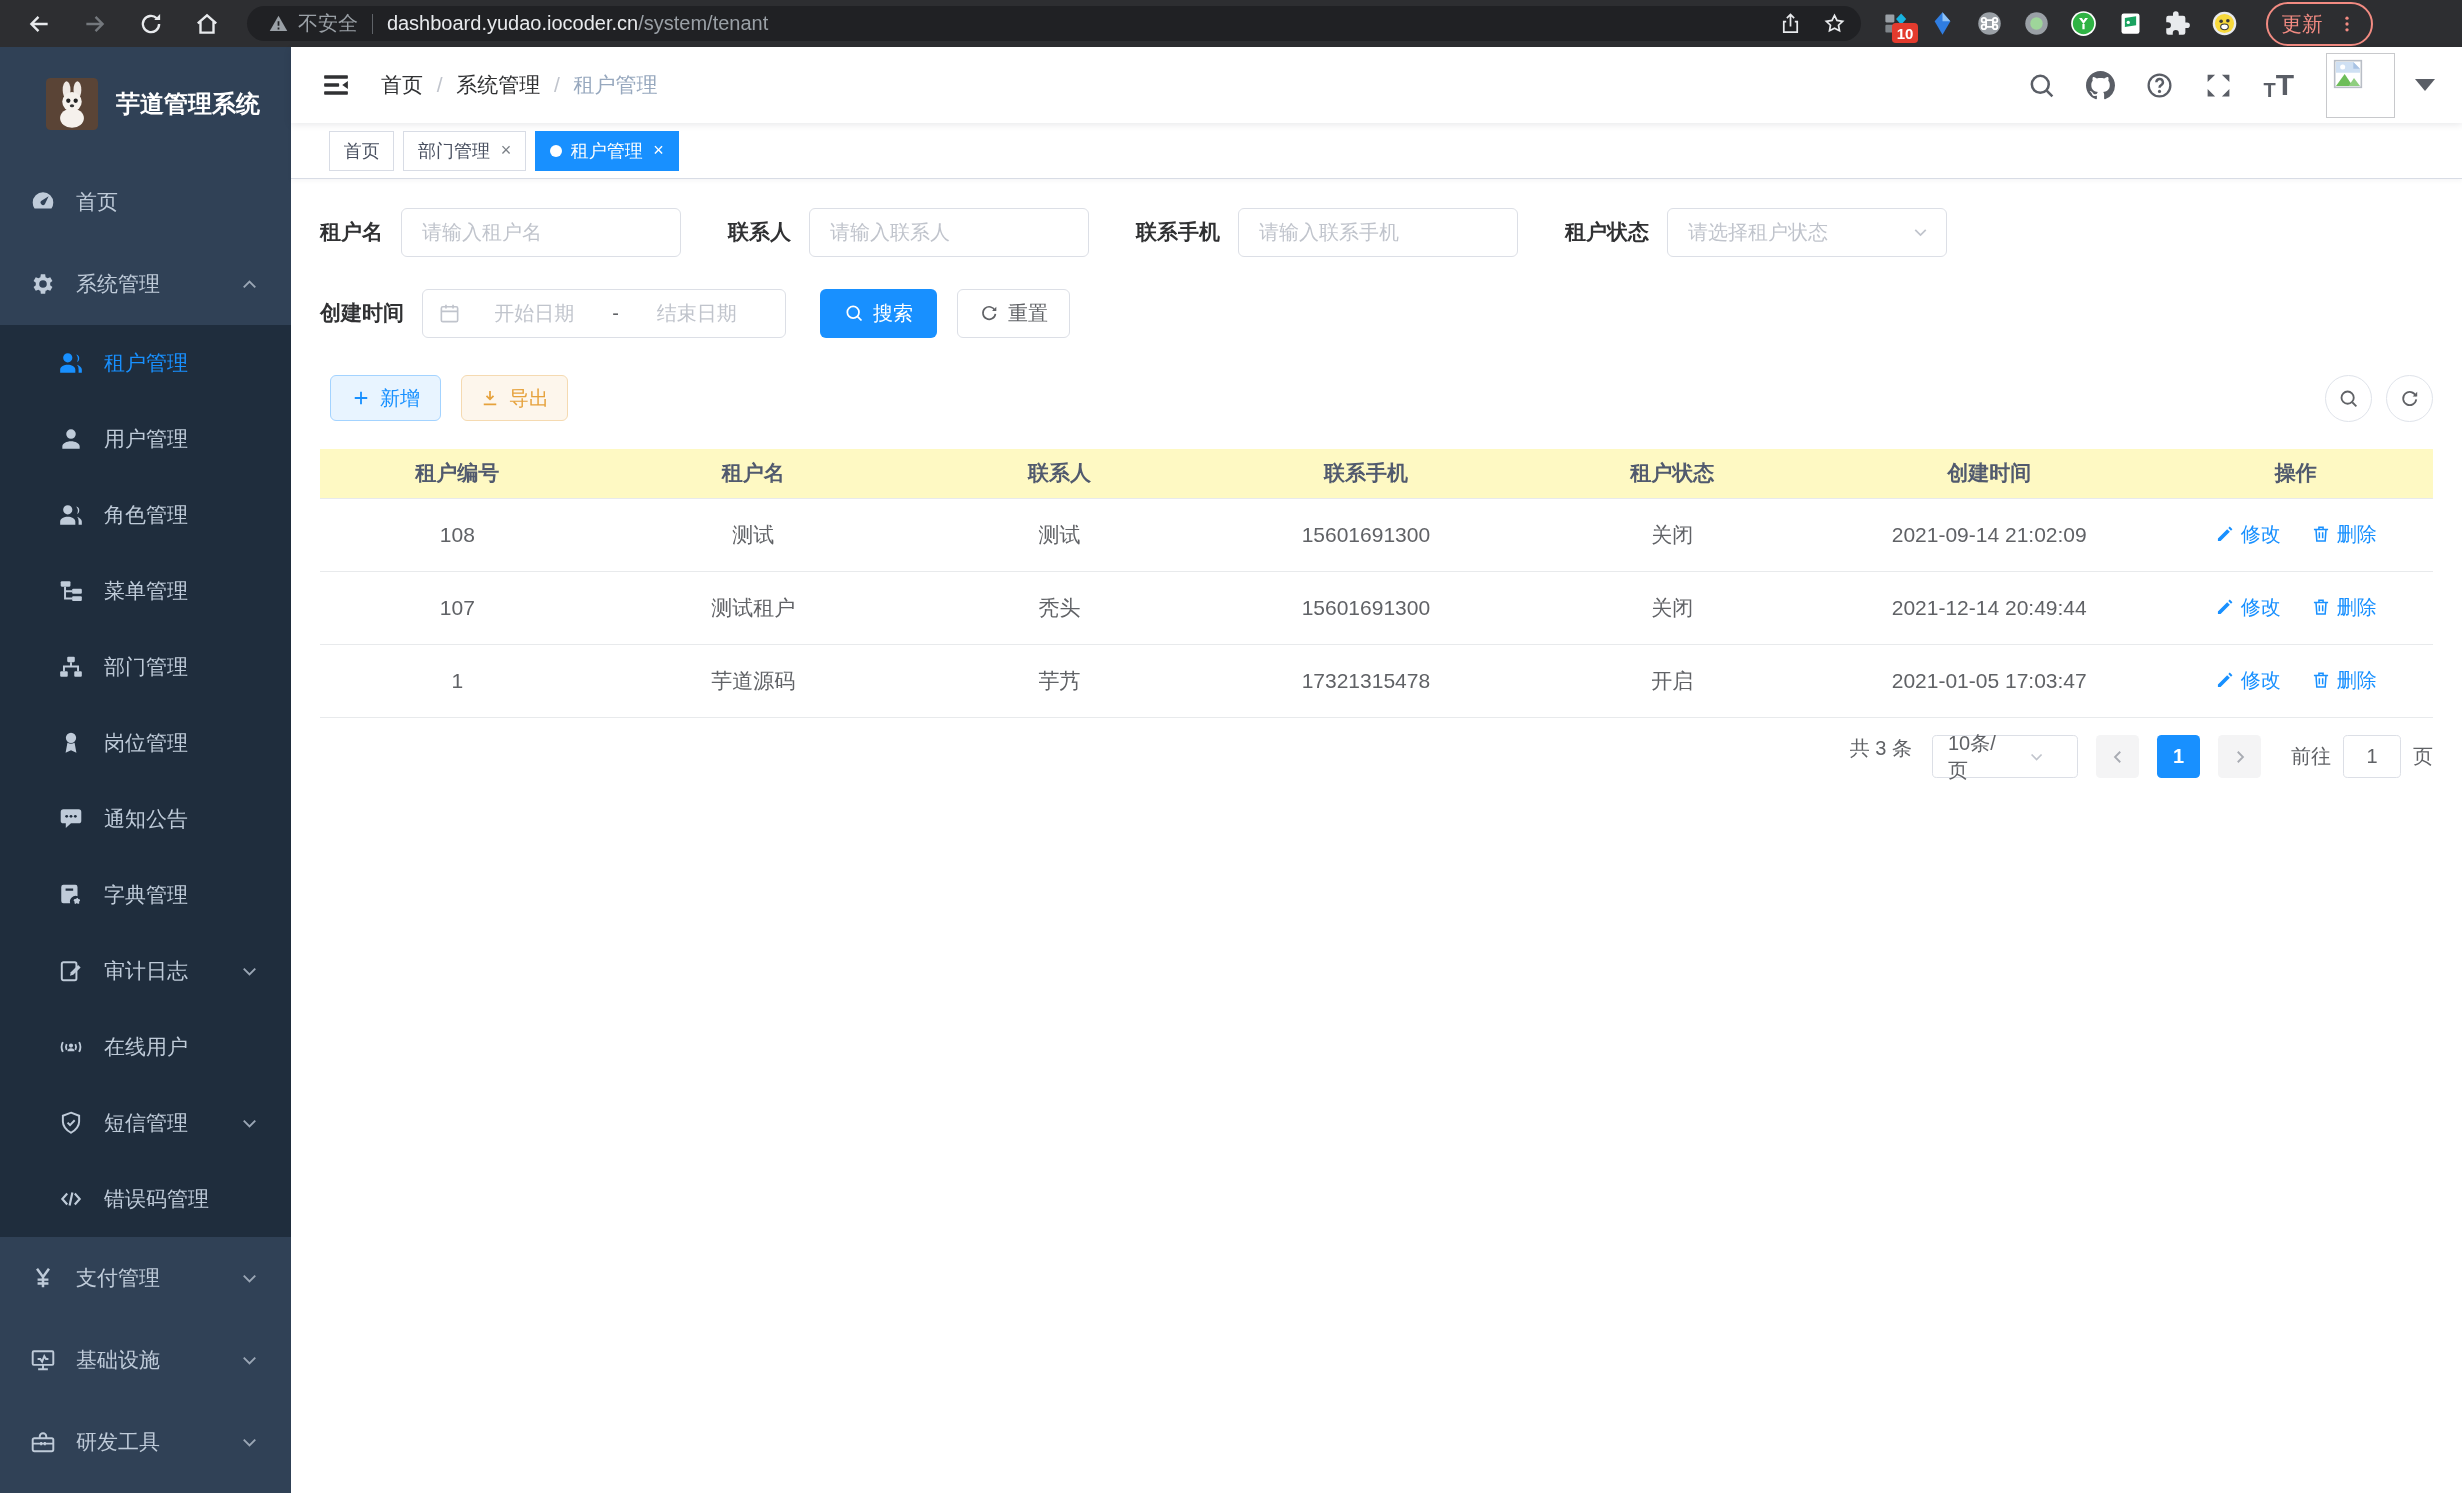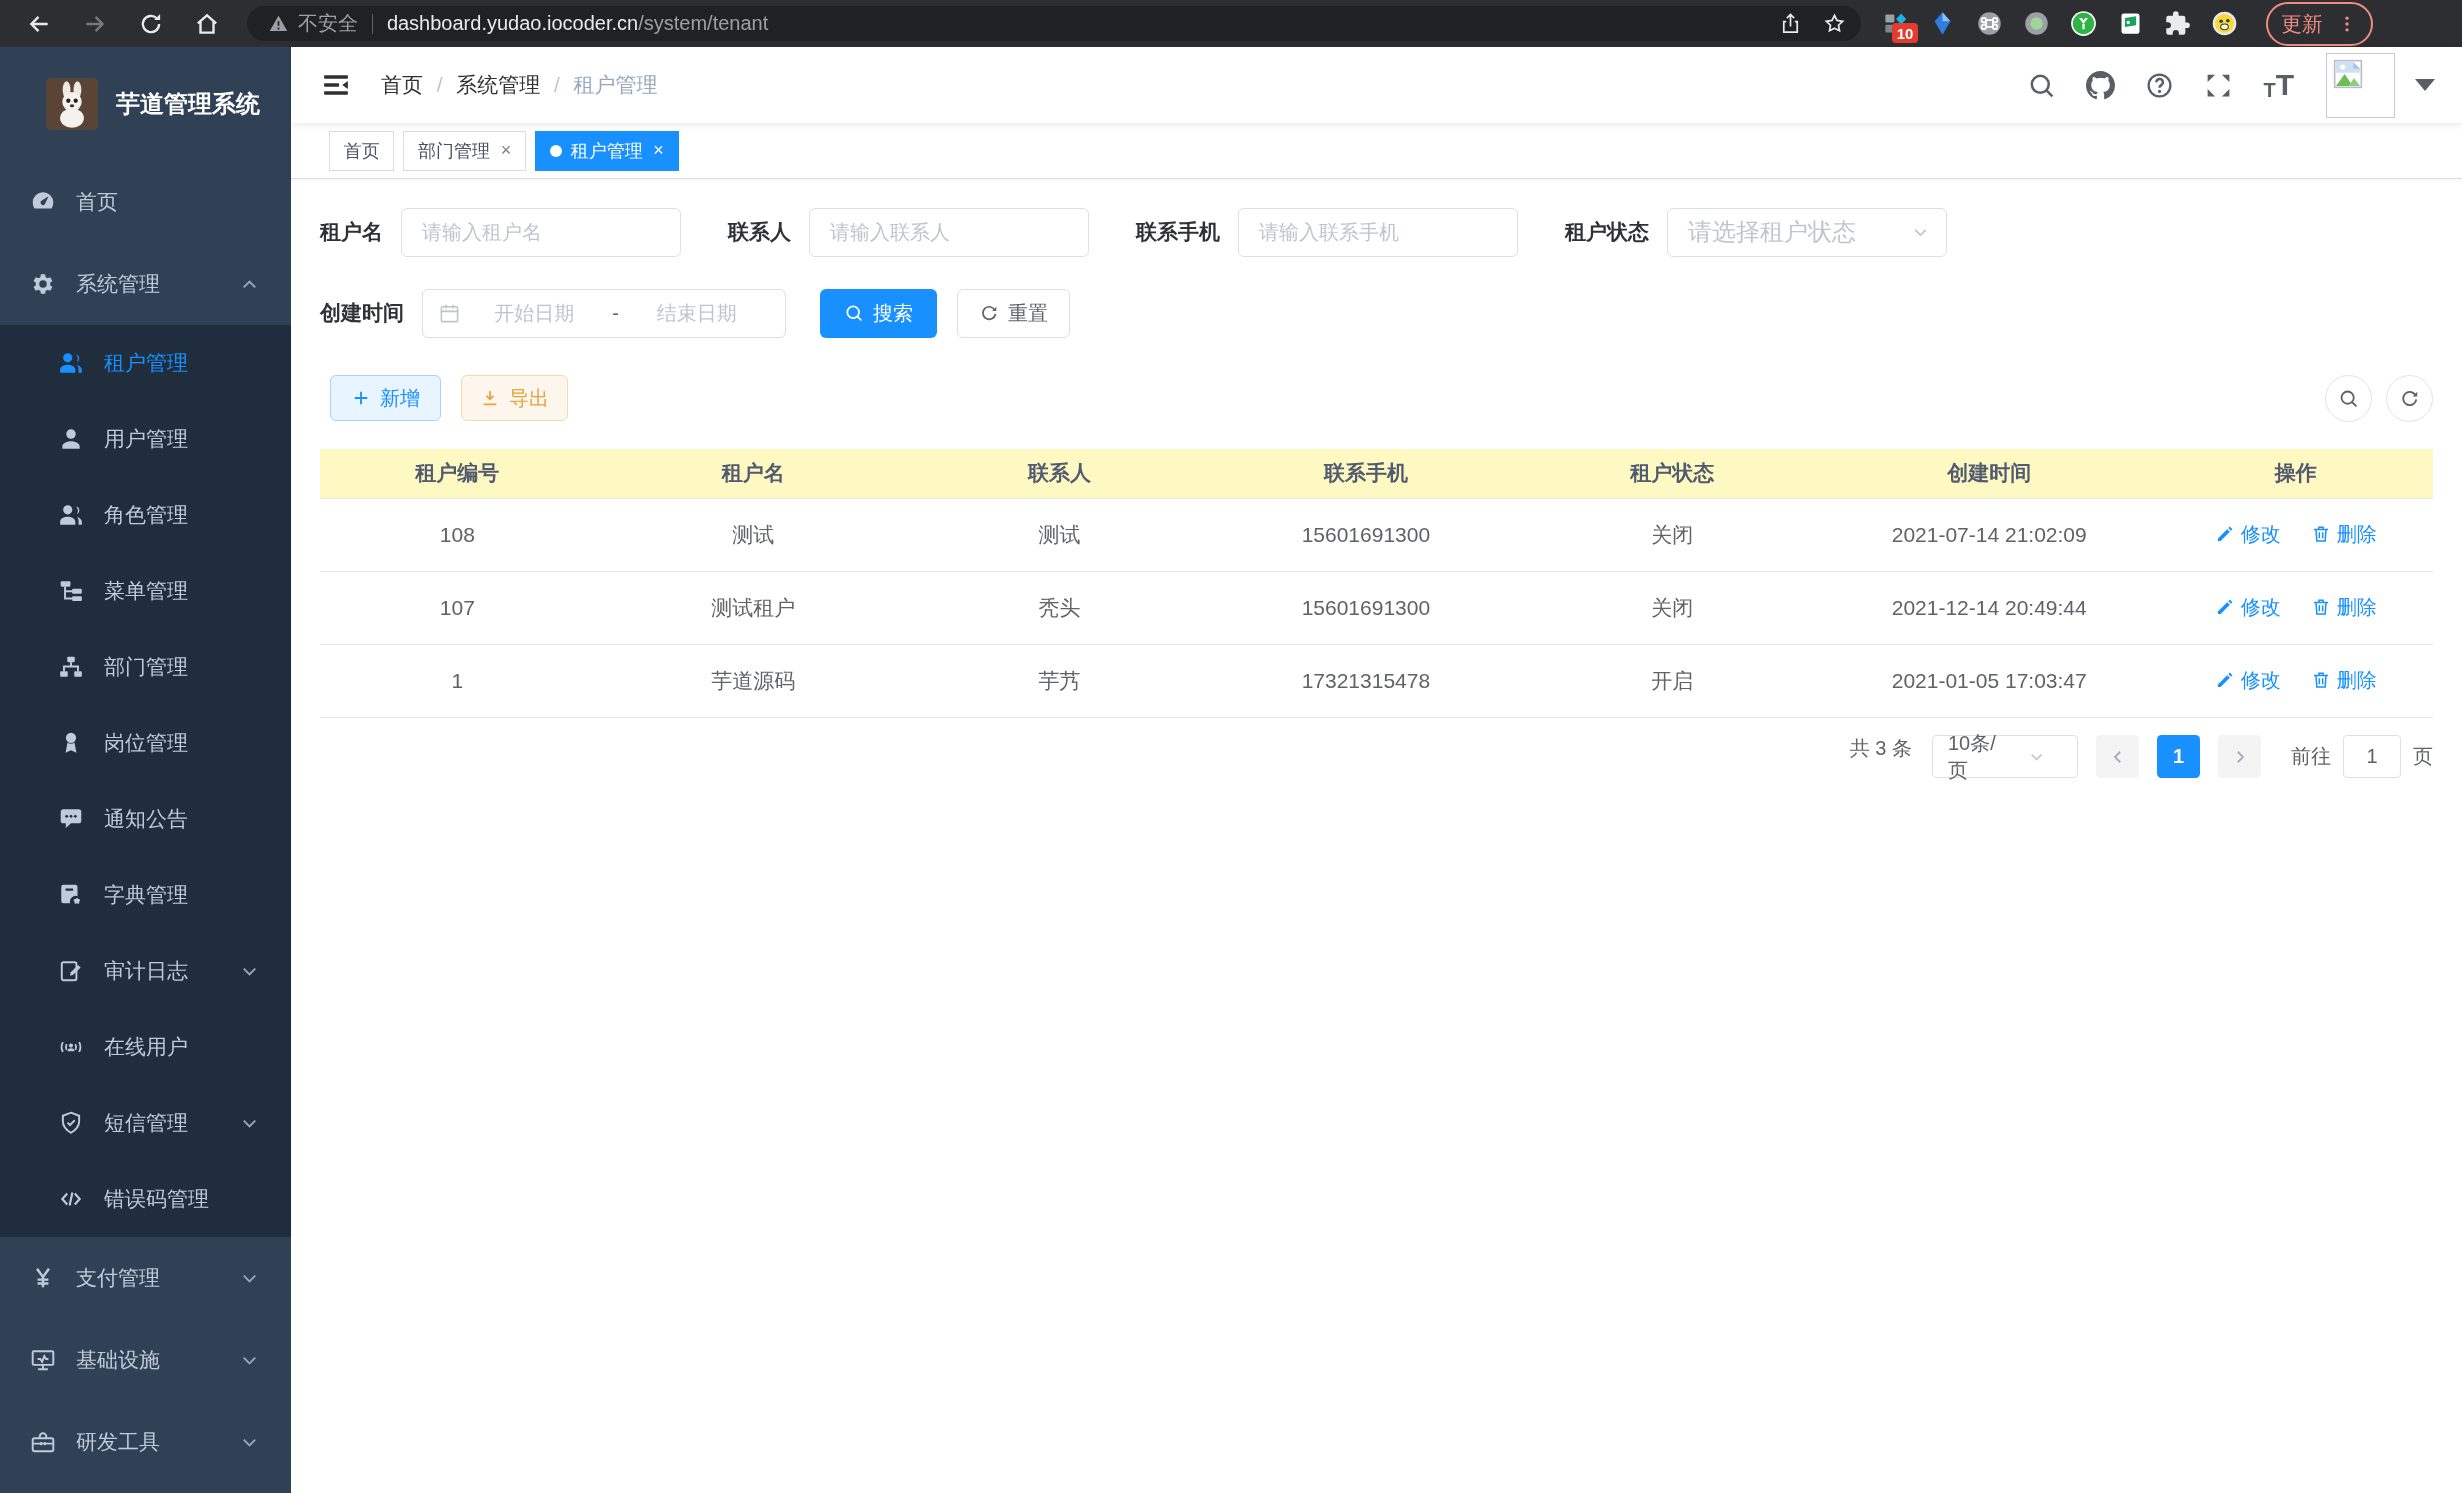--- a/index.html
+++ b/index.html
@@ -79,21 +79,21 @@
   .filter-row.r1 { margin-top:1.5px; }
   .filter-row.r2 { margin-top:32px; }
   .f-group { display:flex; align-items:center; margin-right:47px; }
   .f-label { font-size:21px; font-weight:bold; color:#303133; margin-right:18px; white-space:nowrap; }
   .f-input { width:280px; height:49px; border:1.5px solid #dcdfe6; border-radius:6px; padding:0 20px;
     font-size:20px; color:#606266; outline:none; background:#fff;
     font-family:"Liberation Sans","DejaVu Sans",sans-serif; }
   .f-input::placeholder { color:#c0c4cc; }
   .f-select { width:280px; height:49px; border:1.5px solid #dcdfe6; border-radius:6px; padding:0 15px 0 20px;
     display:flex; align-items:center; cursor:pointer; background:#fff; }
-  .f-select .ph { font-size:24px; color:#c0c4cc; flex:1; }
+  .f-select .ph { font-size:20px; color:#c0c4cc; flex:1; }
   .f-select .chev { width:21px; height:21px; color:#c0c4cc; }
   .date-range { width:364px; height:49px; border:1.5px solid #dcdfe6; border-radius:6px; background:#fff;
     display:flex; align-items:center; padding:0 15px; }
   .date-range .cal { width:23px; height:23px; color:#c0c4cc; flex-shrink:0; }
   .date-range .dph { flex:1; text-align:center; font-size:20px; color:#c0c4cc; }
   .date-range .dsep { font-size:20px; color:#606266; padding:0 4.6px; }
   .btn { display:inline-flex; align-items:center; justify-content:center; height:49px; border-radius:6px;
     font-size:20px; cursor:pointer; border:1.5px solid transparent; white-space:nowrap; }
   .btn .icon { width:20px; height:20px; margin-right:9px; }
   .btn-primary { background:#1890ff; color:#fff; padding:0 23px; margin-left:34px; }
@@ -682,21 +682,21 @@
               <th style="width: 13%;">操作</th>
             </tr>
           </thead>
         <tbody id="table-body">
             <tr>
               <td>108</td>
               <td>测试</td>
               <td>测试</td>
               <td>15601691300</td>
               <td>关闭</td>
-              <td>2021-07-14 21:02:09</td>
+              <td>2021-09-14 21:02:09</td>
               <td><span class="op-link">
                   <span class="icon">
                     <svg viewBox="0 0 24 24" xmlns="http://www.w3.org/2000/svg">
                       <path fill="currentColor" d="M3.5 17.3L14.6 6.2l3.2 3.2L6.7 20.5H3.5zM16 4.8l1.7-1.7 3.2 3.2-1.7 1.7z"></path>
                     </svg>
                   </span>
                   <span>修改</span>
                 </span><span class="op-link">
                   <span class="icon">
                     <svg viewBox="0 0 24 24" xmlns="http://www.w3.org/2000/svg">

